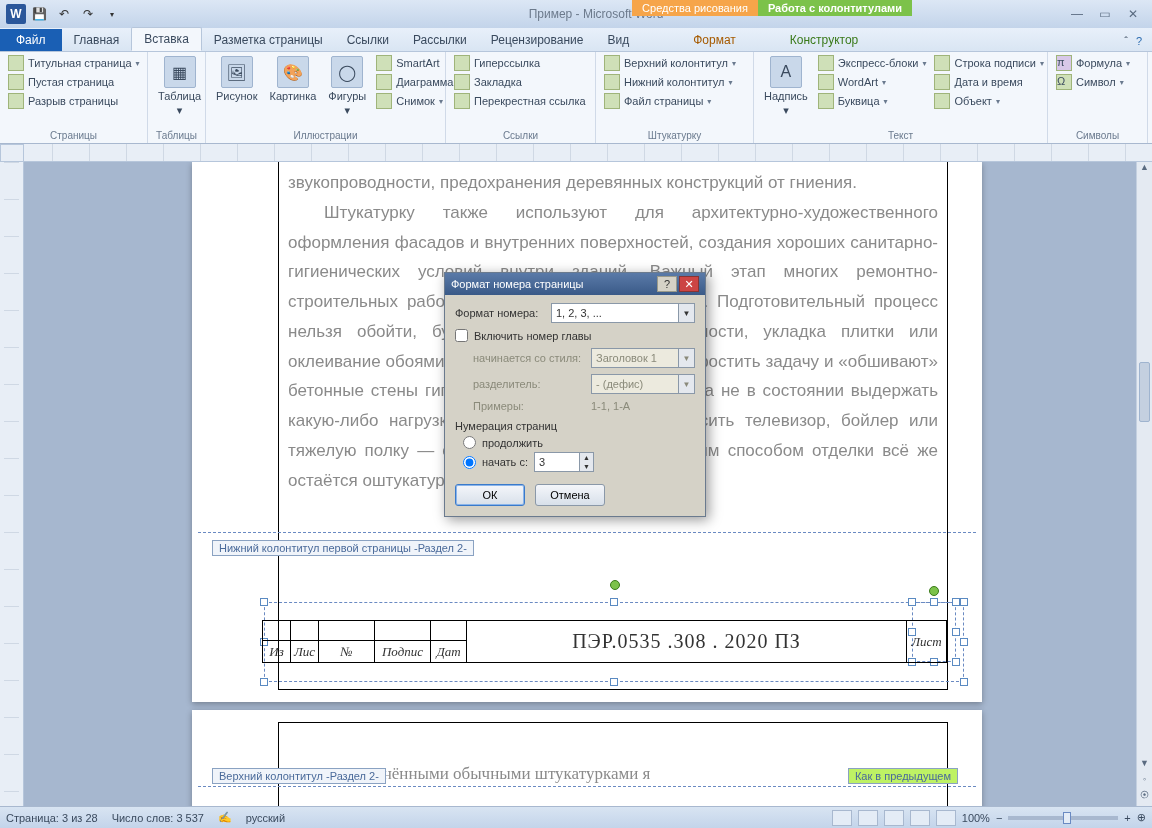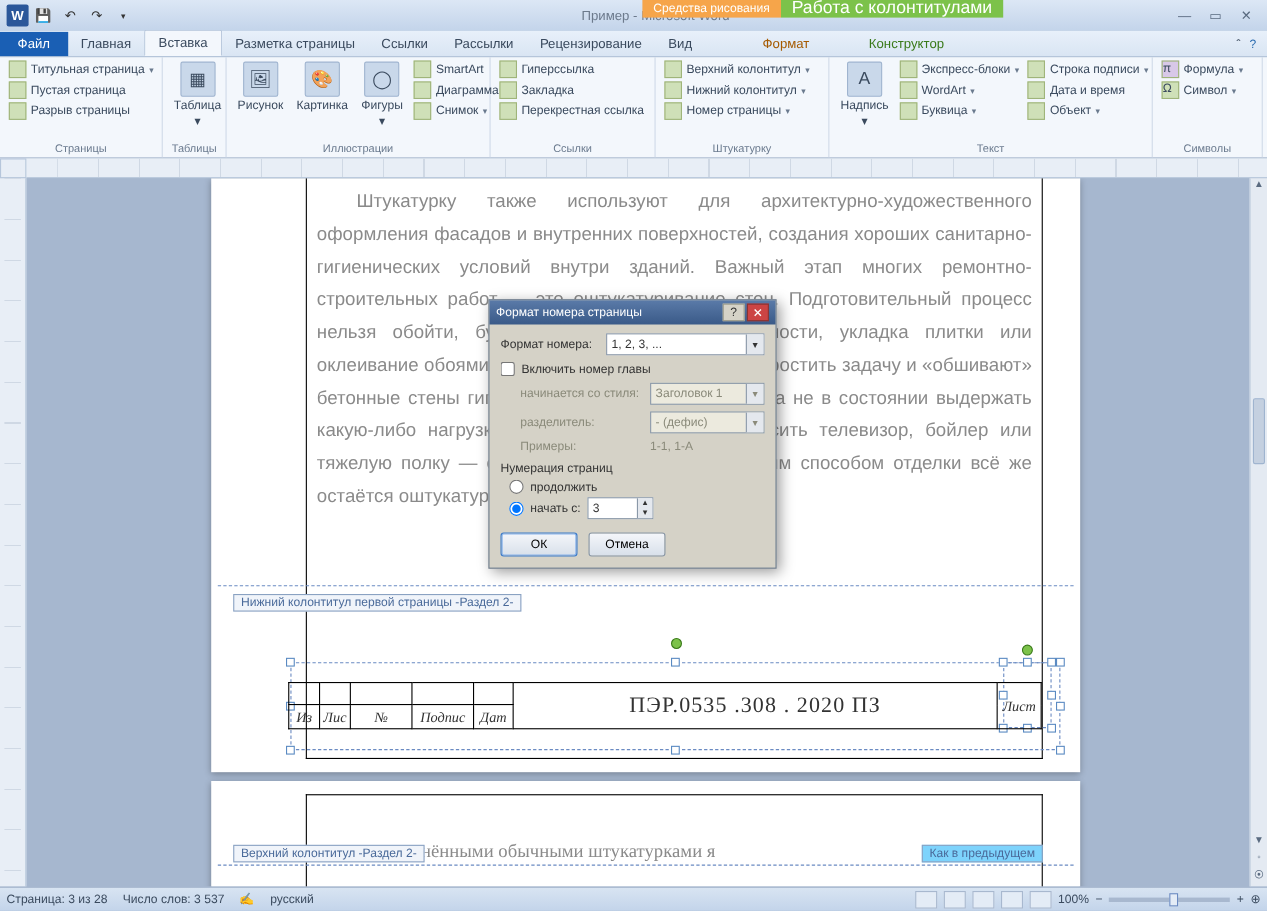--- a/index.html
+++ b/index.html
@@ -8,21 +8,21 @@
   .titlebar { height:28px; background:linear-gradient(#dce7f5,#c3d4ea); display:flex; align-items:center; }
   .qat { display:flex; align-items:center; gap:4px; padding:0 6px; }
   .qat span { width:20px; height:20px; display:flex; align-items:center; justify-content:center; font-size:12px; }
   .app-icon { width:18px; height:18px; background:#2b579a; color:#fff; font-weight:bold; display:flex; align-items:center; justify-content:center; font-size:11px; border-radius:2px;}
   .titlecenter { flex:1; text-align:center; color:#6c7a8c; font-size:12px;}
   .winbtns { display:flex; gap:2px; padding-right:6px;}
   .winbtns span { width:26px; height:18px; display:flex; align-items:center; justify-content:center; color:#5a6b80; font-size:12px;}
   
   .ctx-row { position:absolute; top:0; right:240px; height:16px; display:flex; }
   .ctx-a { background:#f6a54a; color:#fff; padding:2px 10px; font-size:11px; display:flex; flex-direction:column; justify-content:center; line-height:1;}
-  .ctx-b { background:#7cc24a; color:#fff; padding:2px 10px; font-size:16px; display:flex; flex-direction:column; justify-content:center; line-height:1;}
+  .ctx-b { background:#7cc24a; color:#fff; padding:2px 10px; font-size:11px; display:flex; flex-direction:column; justify-content:center; line-height:1;font-weight:bold;}
   
   .tabsrow { height:24px; background:linear-gradient(#e8f0fa,#d9e5f3); display:flex; align-items:flex-end; border-bottom:1px solid #b6c6db;}
   .filetab { background:#1a5fb4; color:#fff; padding:4px 16px; font-size:12px;text-align:center; }
   .tab { padding:4px 12px; font-size:12px; color:#3a4a5e; cursor:default;}
   .tab.active { background:#f3f7fc; border:1px solid #b6c6db; border-bottom:1px solid #f3f7fc; border-radius:2px 2px 0 0;}
   .tab.ctx1 { color:#a55a00;}
   .tab.ctx2 { color:#3a7a1a;}
   .help { margin-left:auto; padding:4px 10px; color:#3a4a5e; display:flex; gap:8px;}
   
   .ribbon { height:92px; background:#f3f7fc; border-bottom:1px solid #a8b8cf; display:flex; }
@@ -53,21 +53,21 @@
   .textblock { position:absolute; left:96px; right:44px; top:6px; font-family:"Times New Roman",serif; font-size:17px; color:#222; line-height:1.75; text-align:justify; }
   .textblock p { margin:0; text-indent:36px;}
   .footer-label { position:absolute; left:20px; top:378px; background:#f0f4fa; border:1px solid #8aa2c2; color:#4a6a9a; font-size:11px; padding:1px 6px; z-index:3;}
   .footer-dash { position:absolute; left:6px; right:6px; top:370px; border-top:1px dashed #6a8ac2; z-index:2;}
   .stamp-frame { position:absolute; left:72px; top:440px; width:700px; height:80px; border:1px dashed #6a8ac2; }
   .green-dot { width:10px; height:10px; background:#7cc24a; border:1px solid #3a7a1a; border-radius:50%; position:absolute;}
   .sel-handle { width:8px; height:8px; background:#fff; border:1px solid #5a8ac2; position:absolute; }
   .stamp-table { position:absolute; left:70px; top:458px; border-collapse:collapse; }
   .stamp-table td { border:1.5px solid #000; font-family:"Times New Roman",serif; font-size:13px; font-style:italic; text-align:center; padding:0;}
   .header-label2 { position:absolute; left:20px; top:58px; background:#f0f4fa; border:1px solid #8aa2c2; color:#4a6a9a; font-size:11px; padding:1px 6px; z-index:3;}
-  .asprev { position:absolute; right:34px; top:58px; background:#7dd3fc; border:1px solid #8aa2c2; color:#4a6a9a; font-size:11px; padding:1px 6px; z-index:3;}
+  .asprev { position:absolute; right:24px; top:58px; background:#bef264; border:1px solid #8aa2c2; color:#4a6a9a; font-size:11px; padding:1px 6px; z-index:3;}
   .hdr-dash { position:absolute; left:6px; right:6px; top:76px; border-top:1px dashed #6a8ac2; z-index:2;}
   .p2text { position:absolute; left:96px; right:44px; top:54px; font-family:"Times New Roman",serif; font-size:17px; color:#8a8a8a; text-align:justify;}
   
   .dialog { position:absolute; left:444px; top:272px; width:262px; background:#d5d2c7; border:1px solid #6a7a8e; box-shadow:3px 3px 12px rgba(0,0,0,.4); z-index:20; font-size:11px;}
   .dlg-title { height:22px; background:linear-gradient(#5a7aa8,#3a5a88); color:#fff; display:flex; align-items:center; padding:0 6px; font-size:11px;}
   .dlg-title .spacer { flex:1;}
   .dlg-title .tbtn { width:20px; height:16px; background:#c44; color:#fff; display:flex; align-items:center; justify-content:center; margin-left:2px; border:1px solid #833; font-size:11px;}
   .dlg-title .qbtn { width:20px; height:16px; background:#d5d2c7; color:#333; display:flex; align-items:center; justify-content:center; margin-left:2px; border:1px solid #9a9a8a;}
   .dlg-body { padding:8px 10px 10px 10px; }
   .dlg-row { display:flex; align-items:center; margin-bottom:6px; gap:6px;}
@@ -228,21 +228,21 @@
             <span>Верхний колонтитул</span>
             <span class="dd">▾</span>
           </div>
       <div class="smallbtn">
             <span class="sico"></span>
             <span>Нижний колонтитул</span>
             <span class="dd">▾</span>
           </div>
       <div class="smallbtn">
             <span class="sico"></span>
-            <span>Номер страницы</span>
+            <span>Файл страницы</span>
             <span class="dd">▾</span>
           </div>
     </div>
       </div>
     <div class="group-label">Штукатурку</div>
   </div>
   <div class="group" style="width:294px;">
     <div class="group-body">
       <div class="bigbtn">
           <span class="ico">A</span>
@@ -320,20 +320,21 @@
     <div class="thumb"></div>
     <div class="arrow" style="bottom:32px;">▼</div>
     <div class="arrow" style="bottom:16px;">◦</div>
     <div class="arrow" style="bottom:0;">⦿</div>
   </div>
   <div class="docscroll">
 
     <div class="page page1">
       <div style="position:absolute; left:86px; top:0; bottom:12px; right:34px; border:1.5px solid #000; border-top:none;"></div>
       <div class="textblock" style="color:#8a8a8a;">
+        <p style="text-indent:0;">звукопроводности, предохранения деревянных конструкций от гниения.</p>
         <p>Штукатурку также используют для архитектурно-художественного оформления фасадов и внутренних поверхностей, создания хороших санитарно-гигиенических условий внутри зданий. Важный этап многих ремонтно-строительных работ — это оштукатуривание стен. Подготовительный процесс нельзя обойти, будь то выравнивание поверхности, укладка плитки или оклеивание обоями. Иногда строители пытаются упростить задачу и «обшивают» бетонные стены гипсокартоном. Однако такая стена не в состоянии выдержать какую-либо нагрузку. На ГКЛ не получится навесить телевизор, бойлер или тяжелую полку — он упадёт. Поэтому оптимальным способом отделки всё же остаётся оштукатуривание</p>
       </div>
       <div class="footer-dash"></div>
       <div class="footer-label">Нижний колонтитул первой страницы -Раздел 2-</div>
 
       <div class="stamp-frame"></div>
       <div class="green-dot" style="left:418px; top:418px;"></div>
       <div class="sel-handle" style="left:68px; top:436px;"></div>
       <div class="sel-handle" style="left:418px; top:436px;"></div>
       <div class="sel-handle" style="left:768px; top:436px;"></div>

